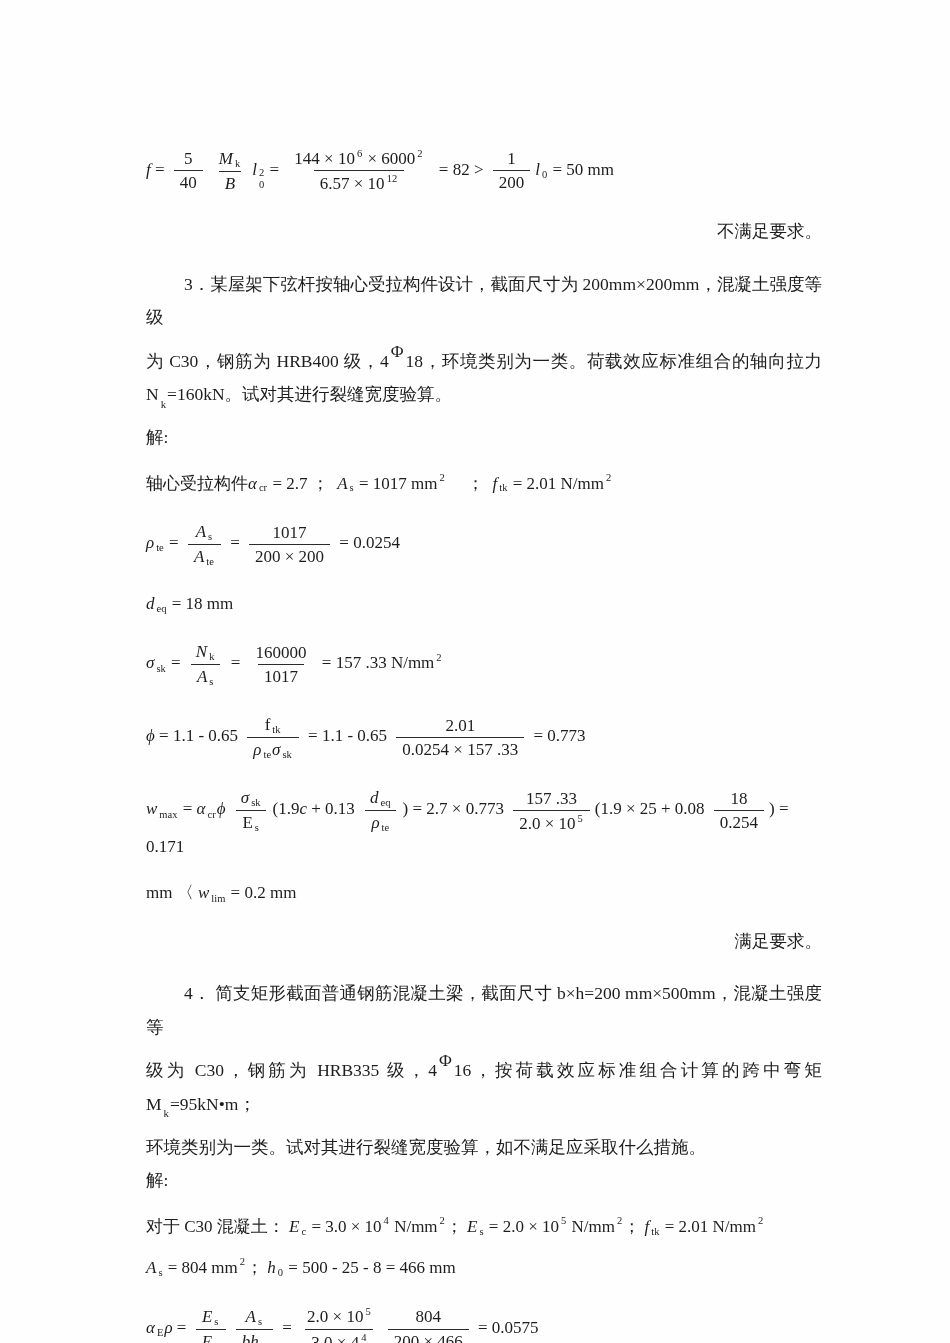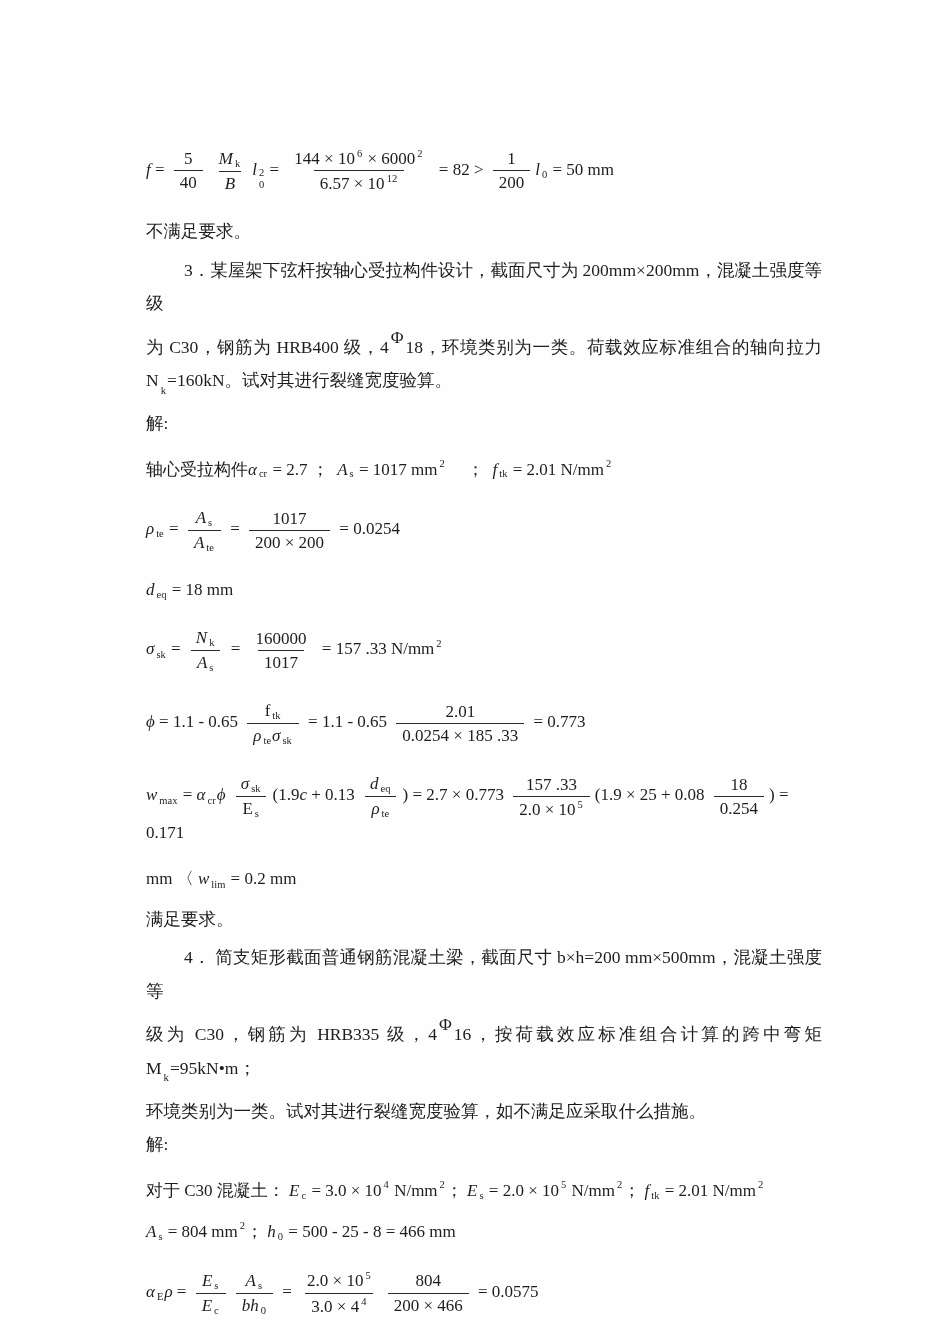--- a/index.html
+++ b/index.html
@@ -11,21 +11,21 @@
     font-family:"Liberation Serif","DejaVu Serif",serif;
     color:#1d1d1d;
   }
   .content{
     position:absolute;
     left:146px;top:122px;
     width:676px;
   }
   .line{font-size:17px;line-height:1.35;}
   .k-para{margin:0;line-height:33.5px;font-size:17.5px;}
-  .k-text{margin:10px 0;font-size:17.5px;}
+  .k-text{margin:24px 0;font-size:17.5px;text-align:right;}
   .k-inline{margin:16px 0;}
   .k-formula{margin:24px 0;}
   .indent{text-indent:38px;}
   .justify{text-align:justify;text-align-last:justify;}
   .rm{font-style:normal;}
   .it{font-style:italic;}
   .sb{font-size:62%;vertical-align:-22%;padding:0 1px 0 2px;}
   .sp{font-size:62%;vertical-align:55%;padding:0 1px 0 2px;}
   .fr{
     display:inline-flex;flex-direction:column;align-items:center;
@@ -79,21 +79,21 @@
           <span class="d"><span class="it">A</span><span class="sb">s</span></span>
         </span><span class="rm"> = </span><span class="fr">
           <span class="n"><span class="rm">160000</span></span>
           <span class="d"><span class="rm">1017</span></span>
         </span><span class="rm"> = 157 .33   N/mm</span><span class="sp">2</span></div>
       <div class="line k-formula"><span class="it">ϕ</span><span class="rm"> = 1.1 - 0.65 </span><span class="fr">
           <span class="n"><span class="rm">f</span><span class="sb">tk</span></span>
           <span class="d"><span class="it">ρ</span><span class="sb">te</span><span class="it">σ</span><span class="sb">sk</span></span>
         </span><span class="rm"> = 1.1 - 0.65 </span><span class="fr">
           <span class="n"><span class="rm">2.01</span></span>
-          <span class="d"><span class="rm">0.0254  × 185 .33</span></span>
+          <span class="d"><span class="rm">0.0254  × 157 .33</span></span>
         </span><span class="rm"> = 0.773</span></div>
       <div class="line k-formula"><span class="it">w</span><span class="sb">max</span><span class="rm"> = </span><span class="it">α</span><span class="sb">cr</span><span class="it">ϕ</span><span class="rm"> </span><span class="fr">
           <span class="n"><span class="it">σ</span><span class="sb">sk</span></span>
           <span class="d"><span class="rm">E</span><span class="sb">s</span></span>
         </span><span class="rm">(1.9</span><span class="it">c</span><span class="rm"> + 0.13 </span><span class="fr">
           <span class="n"><span class="it">d</span><span class="sb">eq</span></span>
           <span class="d"><span class="it">ρ</span><span class="sb">te</span></span>
         </span><span class="rm">) = 2.7 × 0.773 </span><span class="fr">
           <span class="n"><span class="rm">157 .33</span></span>
           <span class="d"><span class="rm">2.0 × 10</span><span class="sp">5</span></span>

